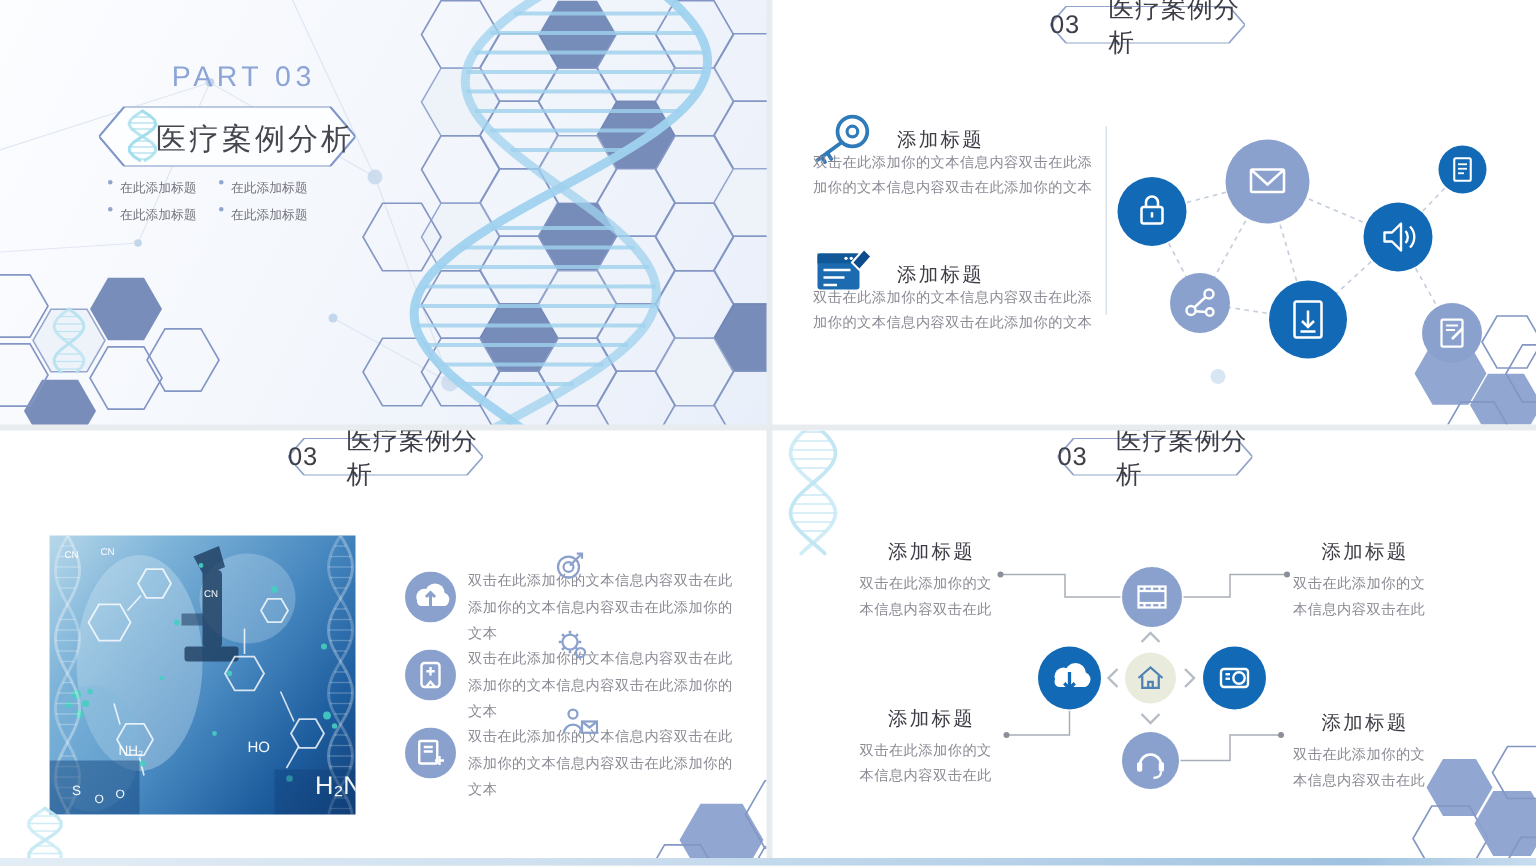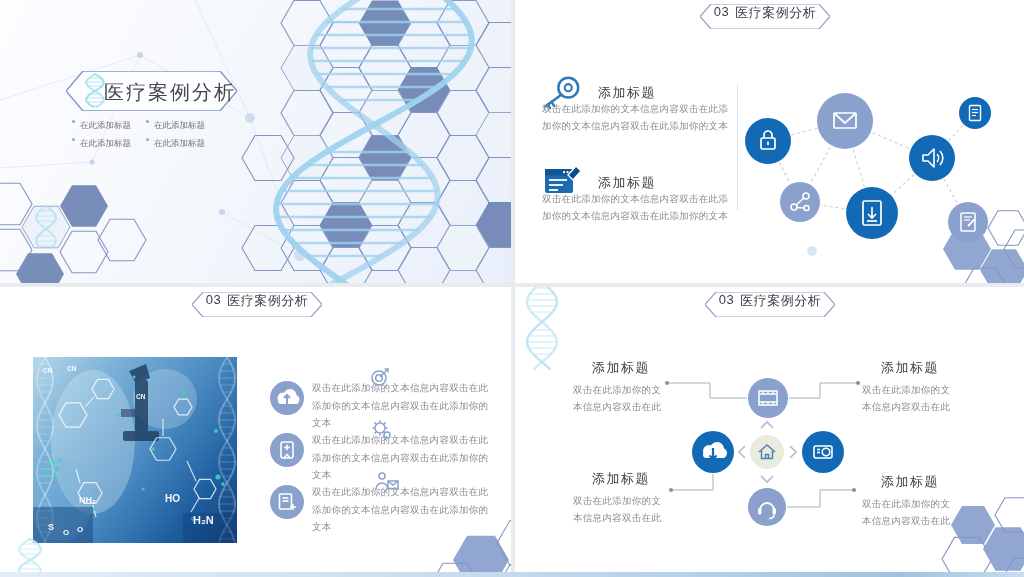--- a/index.html
+++ b/index.html
@@ -10,22 +10,22 @@
       background:linear-gradient(118deg,#fcfdff 0%,#f4f7fc 45%,#e9effa 100%)}
   #s2{left:515px;top:0;width:509px;height:283px}
   #s3{left:0;top:287px;width:511px;height:285px}
   #s4{left:515px;top:287px;width:509px;height:285px}
   .fill{position:absolute;left:0;top:0;width:100%;height:100%}
   .abs{position:absolute}
 
   
   .sec-badge{position:absolute;width:130px;height:25px}
   .sec-badge .txt{position:absolute;left:0;top:0;width:100%;height:100%;
-    display:flex;align-items:flex-start;justify-content:center;gap:6px;
-    font-size:13px;color:#3e3e48;letter-spacing:.5px}
+    display:flex;align-items:center;justify-content:center;gap:19px;
+    font-size:17px;color:#3e3e48;letter-spacing:.5px}
 
   
   .cv-kicker{position:absolute;left:90px;top:41px;width:145px;text-align:center;
     font-size:19px;letter-spacing:3px;color:#8ca4d6;font-weight:500}
   .cv-title{position:absolute;left:38px;top:8px;font-size:20px;letter-spacing:2px;color:#46464f}
   .cv-bullets{position:absolute;left:72px;top:120px;display:grid;
     grid-template-columns:74px 74px;row-gap:6px}
   .cv-bullet{display:flex;align-items:flex-start;gap:5px;font-size:8.5px;color:#73737d}
   .cv-bullet::before{content:"";width:3px;height:3px;border-radius:50%;background:#8fa6d0;flex:none}
 
@@ -39,21 +39,21 @@
 
   
   .dg-label{position:absolute;width:96px}
   .dg-label .t{font-size:13px;color:#3c3c45;letter-spacing:1.5px;text-align:center;margin-bottom:5px}
   .dg-label .b{font-size:9.5px;color:#8a8a94;line-height:16.5px;letter-spacing:.3px}
 
   
   .photo{position:absolute;left:33px;top:70px;width:204px;height:186px;
     background:linear-gradient(128deg,#b7d8ea 0%,#7db3d8 24%,#4888c0 55%,#1d5d9e 80%,#123f77 100%);
     overflow:hidden}
-  .ph-label{position:absolute;color:rgba(255,255,255,.95);font-weight:bold}
+  .ph-label{position:absolute;color:rgba(255,255,255,.95);font-weight:normal}
 
   .bottom-band{position:absolute;left:0;top:572px;width:1024px;height:5px;
     background:linear-gradient(90deg,#e3edf6 0%,#cfe0ef 35%,#b3cfe8 70%,#9fc2e0 88%,#c8ddef 100%)}
 </style>
 </head>
 <body>
 
 <div class="slide" id="s1">
   <svg class="fill" viewBox="0 0 511 283">
     <g stroke="#d3ddee" stroke-width="0.8" opacity="0.65">
@@ -149,20 +149,21 @@
         <line x1="276.5569696557215" y1="204" x2="436.48303034427846" y2="204" stroke="#9fd2ee" stroke-width="2.7" opacity="0.8"></line>
         <line x1="277.09007952739614" y1="217" x2="430.2299204726038" y2="217" stroke="#9fd2ee" stroke-width="2.7" opacity="0.8"></line>
         <line x1="282.90845940041993" y1="230" x2="418.6915405995801" y2="230" stroke="#9fd2ee" stroke-width="2.7" opacity="0.8"></line>
         <line x1="293.4130805632556" y1="243" x2="402.4669194367444" y2="243" stroke="#9fd2ee" stroke-width="2.7" opacity="0.8"></line>
         <line x1="307.68144458733826" y1="256" x2="382.4785554126617" y2="256" stroke="#9fd2ee" stroke-width="2.7" opacity="0.8"></line>
         <polyline points="408,-30 412.2014045971724,-27 416.3848409016364,-24 420.5324070334938,-21 424.626333692999,-18 428.64904983786863,-15 432.58324762781086,-12 436.41194639623006,-9 440.11855541266175,-6 443.686935203959,-3 447.1014572075834,0 450.3470615365113,3 453.4093126422541,6 456.2744526702523,9 458.92945231043797,12 461.3620589550159,15 463.5608419854659,18 465.515235021382,21 467.21557497499083,24 468.6531377669999,27 469.8201705717664,30 470.7099204726038,33 471.316659421314,36 471.63570540969107,39 471.66343977474537,42 471.3973205736842,45 470.8358919792163,48 469.97878966045073,51 468.8267421295051,54 467.38156804884323,57 465.6461695092963,60 463.6245213036123,63 461.32165623517875,66 458.74364651622176,69 455.8975813242329,72 452.79154059958006,75 449.43456518114834,78 445.8366233903923,81 442.00857418731056,84 437.96212703451977,87 433.7097986177778,90 429.26486658291844,93 424.64132046019483,96 419.8538099574174,99 414.91759081300273,102 409.8484684090655,105 404.6627393529664,108 399.3771312432369,111 394.00874084251177,114 388.5749708859915,117 383.09346575899457,120 377.582046281345,123 372.05864383963785,126 366.54123411083725,129 361.04777062217363,132 355.5961183929072,135 350.20398790322776,138 344.8888696343479,141 339.6679694217368,144 334.5581448604365,147 329.57584299751346,150 324.73703954194156,153 320.0571798166021,156 315.5511216706516,159 311.23308056325567,162 307.1165770216704,165 303.2143866678671,168 299.53849299841124,171 296.100043092125,174 292.9093064092423,177 289.9756368343407,180 287.30743810334195,183 284.91213274236907,186 282.7961346332621,189 280.9648253071579,192 279.42253405375106,195 278.17252191975723,198 277.2169696557215,201 276.5569696557215,204 276.19252191975727,207 276.1225340537511,210 276.344825307158,213 276.8561346332621,216 277.6521327423691,219 278.72743810334197,222 280.0756368343407,225 281.6893064092423,228 283.560043092125,231 285.67849299841123,234 288.03438666786707,237 290.6165770216704,240 293.4130805632556,243 296.41112167065154,246 299.59717981660214,249 302.9570395419415,252 306.4758429975135,255 310.13814486043646,258 313.9279694217368,261 317.8288696343478,264 321.8239879032277,267 325.89611839290717,270 330.0277706221737,273 334.2012341108372,276 338.39864383963777,279 342.602046281345,282 346.7934657589945,285 350.95497088599154,288 355.06874084251166,291 359.1171312432369,294 363.0827393529665,297 366.9484684090654,300" fill="none" stroke="#9fd2ee" stroke-width="6" stroke-linecap="round" opacity="0.95"></polyline>
         <polyline points="408,-30 402.4785954028275,-27 396.97515909836363,-24 391.50759296650614,-21 386.093666307001,-18 380.75095016213135,-15 375.49675237218923,-12 370.3480536037699,-9 365.32144458733836,-6 360.433064796041,-3 355.6985427924166,0 351.1329384634887,3 346.75068735774585,6 342.5655473297478,9 338.590547689562,12 334.8379410449841,15 331.3191580145341,18 328.04476497861793,21 325.0244250250092,24 322.26686223300004,27 319.7798294282336,30 317.57007952739616,33 315.64334057868604,36 314.0042945903089,39 312.6565602252547,42 311.6026794263158,45 310.84410802078366,48 310.3812103395493,51 310.2132578704949,54 310.3384319511568,57 310.75383049070365,60 311.45547869638773,63 312.43834376482124,66 313.6963534837783,69 315.22241867576713,72 317.00845940041984,75 319.04543481885173,78 321.32337660960764,81 323.8314258126895,84 326.5578729654802,87 329.4902013822222,90 332.61513341708155,93 335.9186795398051,96 339.38619004258254,99 343.0024091869972,102 346.7515315909345,105 350.61726064703356,108 354.58286875676316,111 358.6312591574882,114 362.74502911400845,117 366.90653424100543,120 371.09795371865494,123 375.3013561603621,126 379.4987658891627,129 383.67222937782634,132 387.80388160709276,135 391.8760120967723,138 395.87113036565205,141 399.77203057826324,144 403.56185513956353,147 407.22415700248644,150 410.74296045805846,153 414.1028201833978,156 417.28887832934845,159 420.2869194367443,162 423.0834229783296,165 425.6656133321329,168 428.0215070015887,171 430.139956907875,174 432.0106935907577,177 433.6243631656593,180 434.97256189665796,183 436.04786725763097,186 436.8438653667379,189 437.355174692842,192 437.57746594624894,195 437.5074780802427,198 437.1430303442785,201 436.48303034427846,204 435.52747808024276,207 434.2774659462489,210 432.73517469284207,213 430.9038653667379,216 428.78786725763104,219 426.392561896658,222 423.72436316565927,225 420.79069359075777,228 417.599956907875,231 414.1615070015888,234 410.48561333213297,237 406.5834229783296,240 402.4669194367444,243 398.14887832934846,246 393.6428201833979,249 388.9629604580584,252 384.1241570024866,255 379.1418551395635,258 374.0320305782632,261 368.8111303656523,264 363.4960120967723,267 358.1038816070928,270 352.6522293778264,273 347.1587658891628,276 341.64135616036214,279 336.11795371865514,282 330.6065342410055,285 325.1250291140085,288 319.6912591574884,291 314.3228687567632,294 309.0372606470335,297 303.85153159093454,300" fill="none" stroke="#9fd2ee" stroke-width="6" stroke-linecap="round" opacity="0.75"></polyline>
       </g>
   </svg>
 
+  <div class="cv-kicker">PART 03</div>
 
   <div class="abs" style="left:66px;top:71px;width:171px;height:40px">
     <svg class="fill" viewBox="0 0 171 40">
       <polygon points="0,20 17,0 154,0 171,20 154,40 17,40" fill="#fdfeff" stroke="#7e96c8" stroke-width="1.4"></polygon>
       <g>
           <line x1="35.063260792819015" y1="7" x2="22.936739207180985" y2="7" stroke="#9fdceb" stroke-width="0.9" opacity="0.8"></line>
           <line x1="37.96160758665531" y1="11" x2="20.03839241334469" y2="11" stroke="#9fdceb" stroke-width="0.9" opacity="0.8"></line>
           <line x1="36.18215504552216" y1="15" x2="21.81784495447784" y2="15" stroke="#9fdceb" stroke-width="0.9" opacity="0.8"></line>
           <line x1="24.262110534103797" y1="23" x2="33.7378894658962" y2="23" stroke="#9fdceb" stroke-width="0.9" opacity="0.8"></line>
           <line x1="20.34356921144463" y1="27" x2="37.65643078855537" y2="27" stroke="#9fdceb" stroke-width="0.9" opacity="0.8"></line>
@@ -417,21 +418,21 @@
       <rect x="150" y="156" width="54" height="30" fill="#0e3f77" opacity="0.4"></rect>
     </svg>
     <span class="ph-label" style="left:10px;top:10px;font-size:6.5px">CN</span>
     <span class="ph-label" style="left:34px;top:8px;font-size:6.5px">CN</span>
     <span class="ph-label" style="left:103px;top:36px;font-size:6.5px">CN</span>
     <span class="ph-label" style="left:46px;top:138px;font-size:9px">NH₂</span>
     <span class="ph-label" style="left:15px;top:165px;font-size:9px">S</span>
     <span class="ph-label" style="left:30px;top:171px;font-size:8px">O</span>
     <span class="ph-label" style="left:44px;top:168px;font-size:8px">O</span>
     <span class="ph-label" style="left:132px;top:136px;font-size:10px">HO</span>
-    <span class="ph-label" style="left:160px;top:157px;font-size:11px">H₂N</span>
+    <span class="ph-label" style="left:177px;top:157px;font-size:17px">H₂N</span>
   </div>
 
   <svg class="abs" style="left:270px;top:94px;width:34px;height:34px" viewBox="-17 -17 34 34">
     <circle r="17" fill="#8ba1cd"></circle>
     <circle cx="-4" cy="0" r="5.5" fill="#fff"></circle>
       <circle cx="3" cy="-2.5" r="6.5" fill="#fff"></circle>
     <circle cx="8" cy="1.5" r="4.5" fill="#fff"></circle>
       <rect x="-9" y="0" width="21" height="6" rx="3" fill="#fff"></rect>
     <g stroke="#8ba1cd" stroke-width="2" fill="none">
         <line x1="0" y1="7" x2="0" y2="-3"></line>

